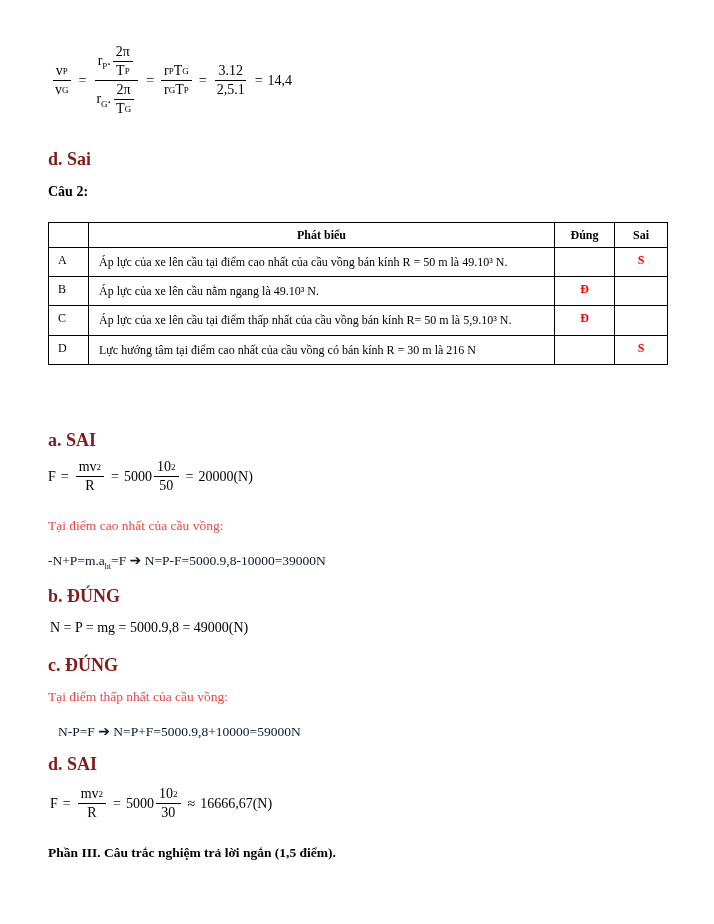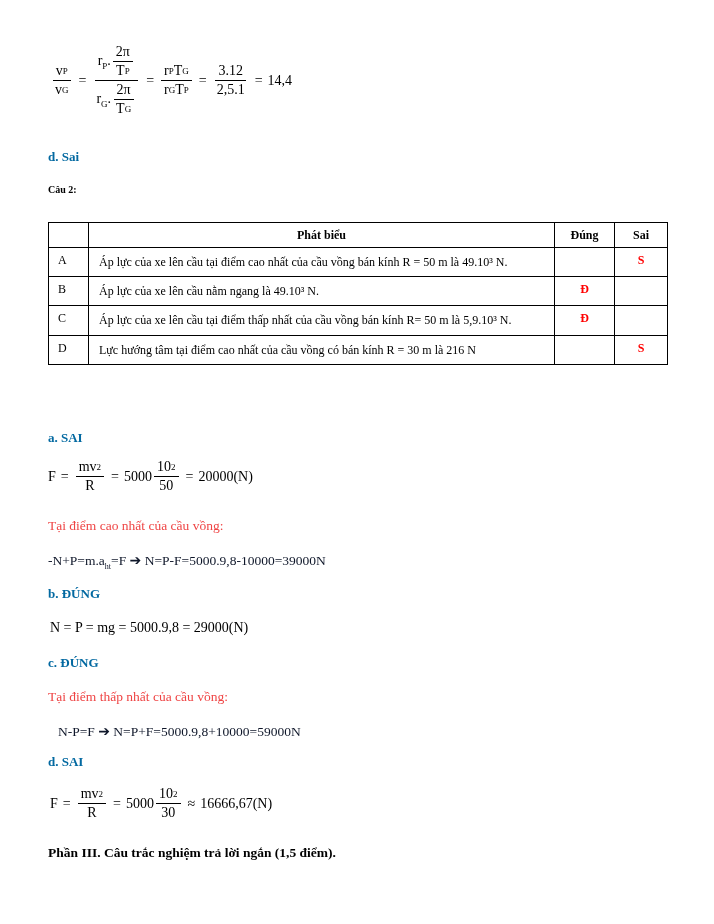--- a/index.html
+++ b/index.html
@@ -2,23 +2,23 @@
 <html><head>
 <meta charset="utf-8">
 <style>
   html,body { margin:0; padding:0; }
   body {
     width:714px; height:924px; background:#ffffff; position:relative;
     font-family:"Liberation Serif", serif; color:#000;
     -webkit-font-smoothing:antialiased;
   }
   .abs { position:absolute; }
-  .purple-heading { color:#0369a1; font-weight:bold; font-size:13px; }
+  .purple-heading { color:#7f1d1d; font-weight:bold; font-size:18px; }
   .red-text { color:#ef4444; font-size:13.5px; }
-  .bold-black { font-weight:bold; font-size:10px; }
+  .bold-black { font-weight:bold; font-size:14px; }
 
   
   .formula { display:flex; align-items:center; font-size:14px; }
   .frac { display:inline-flex; flex-direction:column; align-items:center; margin:0 2px; }
   .frac > .num { display:flex; align-items:center; justify-content:center; border-bottom:1px solid #000; padding:0 3px 1px 3px; }
   .frac > .den { display:flex; align-items:center; justify-content:center; padding:1px 3px 0 3px; }
   .op { margin:0 5px; }
   .formula sub { font-size:9px; line-height:1; }
   .formula sup { font-size:9px; line-height:1; }
   .tok { white-space:pre; }
@@ -170,21 +170,21 @@
 
 <div class="abs red-text" style="top:518px; left:48px;">Tại điểm cao nhất của cầu vồng:</div>
 
 <div class="abs red-formula" style="top:552px; left:48px;">
   <span class="tok">-N+P=m.a</span><sub>ht</sub><span class="tok">=F </span><span class="arrow">➔</span><span class="tok"> N=P-F=5000.9,8-10000=39000N</span>
 </div>
 
 <div class="abs purple-heading" style="top:586px; left:48px;">b. ĐÚNG</div>
 
 <div class="formula abs" style="top:620px; left:50px;">
-  <span class="tok">N = P = mg = 5000.9,8 = 29000(N)</span>
+  <span class="tok">N = P = mg = 5000.9,8 = 49000(N)</span>
 </div>
 
 <div class="abs purple-heading" style="top:655px; left:48px;">c.  ĐÚNG</div>
 
 <div class="abs red-text" style="top:689px; left:48px;">Tại điểm thấp nhất của cầu vồng:</div>
 
 <div class="abs red-formula" style="top:723px; left:58px;">
   <span class="tok">N-P=F </span><span class="arrow">➔</span><span class="tok"> N=P+F=5000.9,8+10000=59000N</span>
 </div>
 

